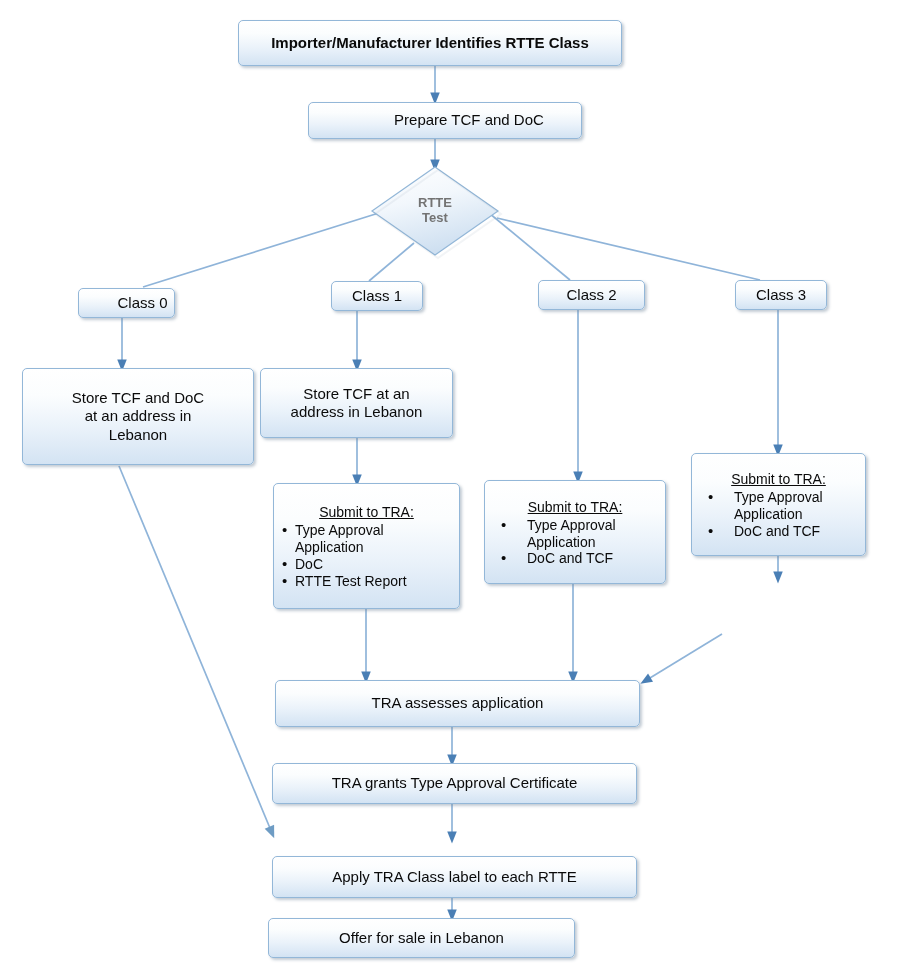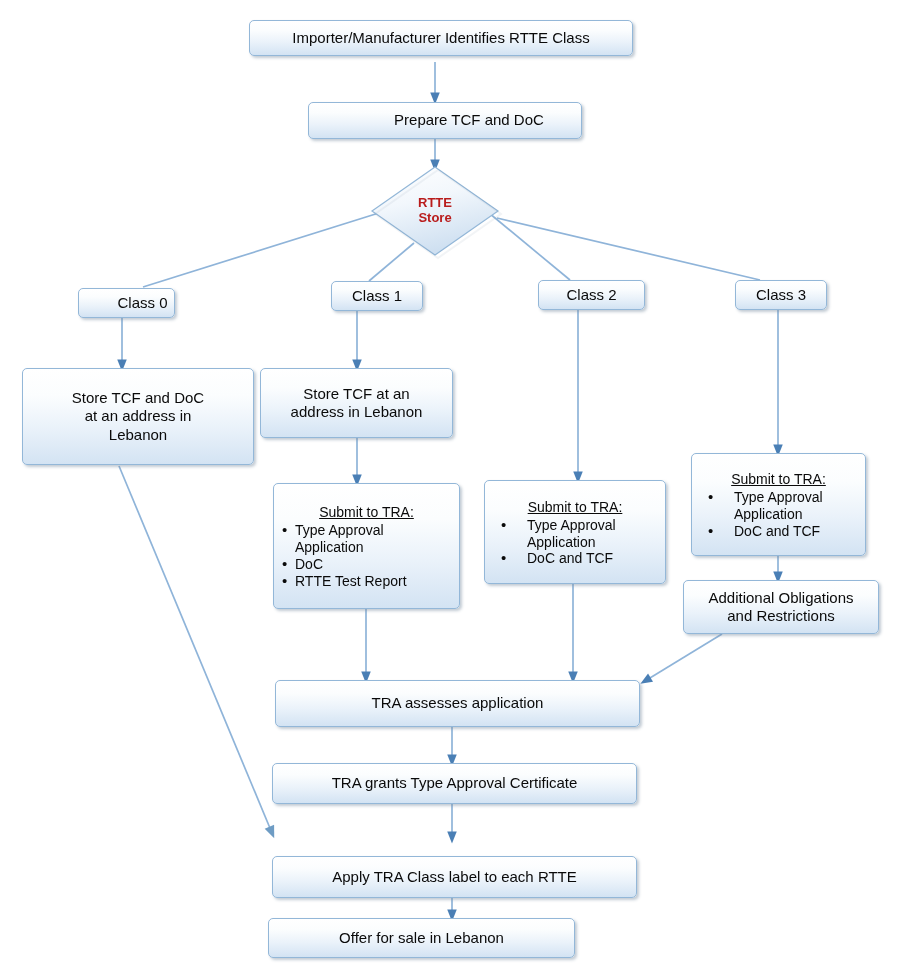--- a/index.html
+++ b/index.html
@@ -72,21 +72,21 @@
     top: 0;
     width: 100%;
     height: 100%;
     display: flex;
     flex-direction: column;
     align-items: center;
     justify-content: center;
     font-weight: bold;
     font-size: 13px;
     line-height: 1.15;
-    color: #b91c1c;
+    color: #737373;
     text-align: center;
   }
 
   
   .listnode {
     align-items: center;
     justify-content: flex-start;
     text-align: left;
   }
   .listnode .inner {
@@ -170,21 +170,21 @@
       <line x1="119" y1="466" x2="272" y2="833" marker-end="url(#ah2)"></line>
 
       <line x1="452" y1="727" x2="452" y2="761" marker-end="url(#ah)"></line>
 
       <line x1="452" y1="804" x2="452" y2="838" marker-end="url(#ah)"></line>
 
       <line x1="452" y1="882" x2="452" y2="916" marker-end="url(#ah)"></line>
     </g>
   </svg>
 
-  <div class="node fs15" style="left:249px; top:20px; width:384px; height:36px;">
+  <div class="node fs15" style="left:238px; top:20px; width:384px; height:46px;font-weight:bold;">
     <span class="txt">Importer/Manufacturer Identifies RTTE Class</span>
   </div>
 
   <div class="node fs15" style="left:308px; top:102px; width:274px; height:37px;padding-left:48px;">
     <span class="txt">Prepare TCF and DoC</span>
   </div>
 
   <div class="diamond-wrap" style="left:370px; top:165px; width:130px; height:92px;">
     <svg width="130" height="92" viewBox="0 0 130 92" xmlns="http://www.w3.org/2000/svg">
       <defs>
@@ -192,21 +192,21 @@
           <stop offset="0%" stop-color="#ffffff"></stop>
           <stop offset="45%" stop-color="#f2f7fc"></stop>
           <stop offset="100%" stop-color="#cfe0f1"></stop>
         </linearGradient>
       </defs>
       <polygon points="65,2 128,46 65,90 2,46" fill="url(#dg)" stroke="#93b7d8" stroke-width="1.2"></polygon>
       <polygon points="67,4 130,48 67,92 4,48" fill="none" stroke="rgba(120,140,160,0.28)" stroke-width="2" transform="translate(1,1)" opacity="0.35"></polygon>
     </svg>
     <div class="diamond-label">
       <span>RTTE</span>
-      <span>Store</span>
+      <span>Test</span>
     </div>
   </div>
 
   <div class="node fs15" style="left:78px; top:288px; width:97px; height:30px;padding-left:32px;">
     <span class="txt">Class 0</span>
   </div>
   <div class="node fs15" style="left:331px; top:281px; width:92px; height:30px;">
     <span class="txt">Class 1</span>
   </div>
   <div class="node fs15" style="left:538px; top:280px; width:107px; height:30px;">
@@ -255,26 +255,20 @@
   <div class="node listnode" style="left:691px; top:453px; width:175px; height:103px;">
     <div class="inner">
       <span class="list-title">Submit to TRA:</span>
       <ul class="bullets ind-wide">
         <li>Type Approval Application</li>
         <li>DoC and TCF</li>
       </ul>
     </div>
   </div>
 
-  <div class="node fs15" style="left:683px; top:580px; width:196px; height:54px;">
-    <span class="txt">
-      <span>Additional  Obligations</span><br>
-      <span>and Restrictions</span>
-    </span>
-  </div>
 
   <div class="node fs15" style="left:275px; top:680px; width:365px; height:47px;">
     <span class="txt">TRA assesses  application</span>
   </div>
 
   <div class="node fs15" style="left:272px; top:763px; width:365px; height:41px;">
     <span class="txt">TRA grants Type Approval Certificate</span>
   </div>
 
   <div class="node fs15" style="left:272px; top:840px; width:365px; height:42px;margin-top:16px;">

